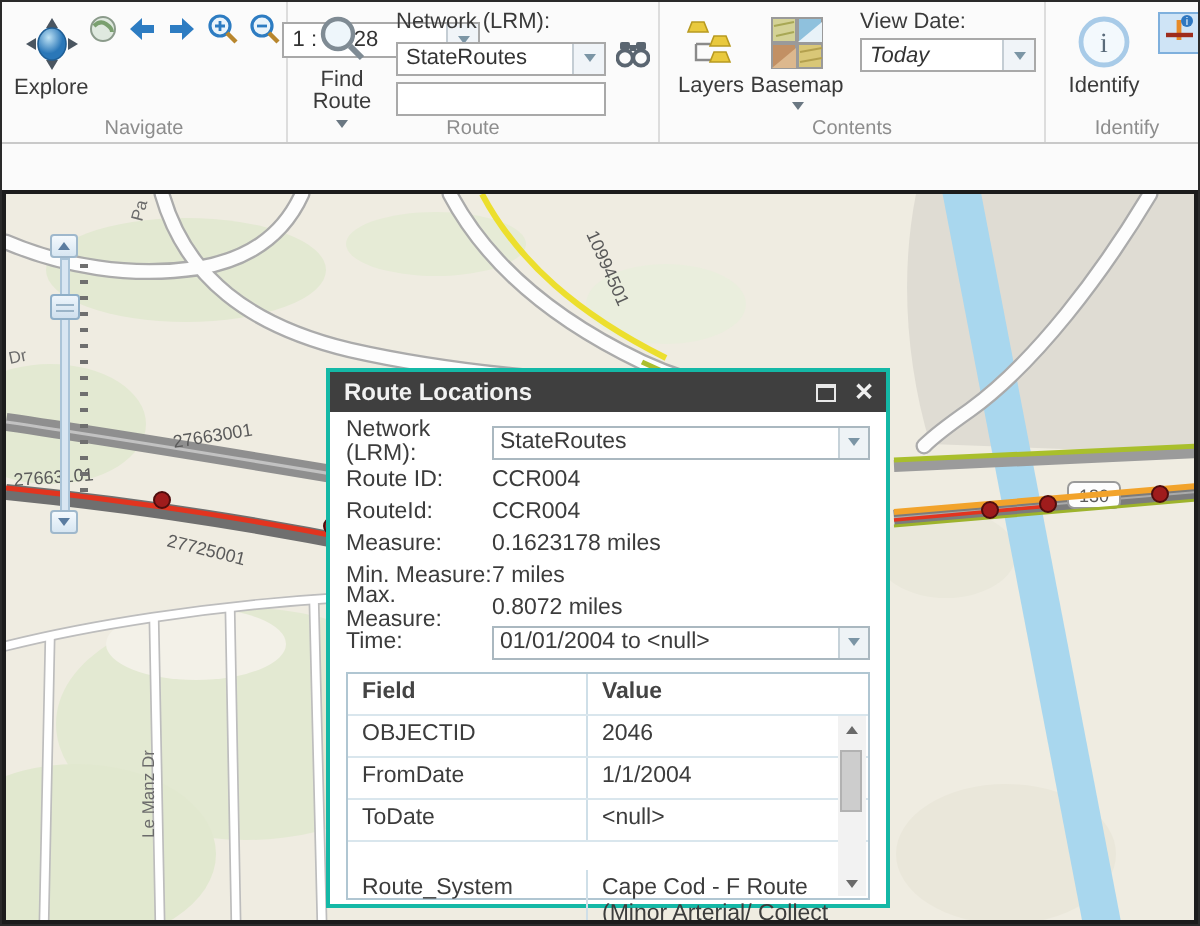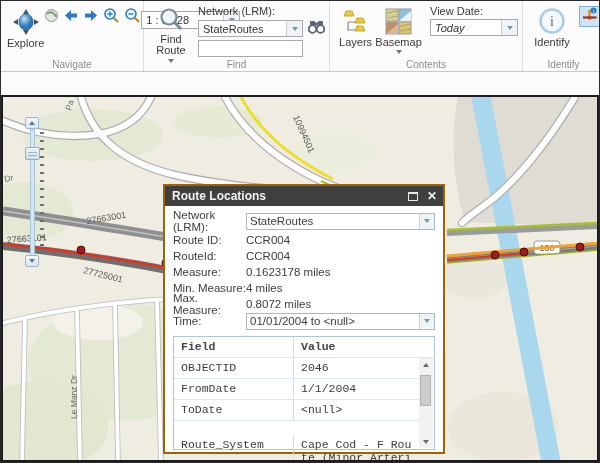--- a/index.html
+++ b/index.html
@@ -44,40 +44,40 @@
             background:#d8e6f2; border:1px solid #aac4d8; }
   .zticks { position:absolute; left:15px; top:15px; width:4px; height:120px;
             background:repeating-linear-gradient(to bottom,#6f6f6f 0 2px,transparent 2px 8px); }
   .zthumb { position:absolute; left:0; top:30px; width:15px; height:13px; border:1px solid #8fafc8;
             border-radius:2px; background:linear-gradient(#eef5fb,#cfe0ee);
             display:flex; flex-direction:column; justify-content:center; gap:2px; align-items:center; }
   .zthumb i { display:block; width:9px; height:1px; background:#9ab4c8; }
 
   
   .dialog { position:absolute; left:160px; top:87px; width:282px; height:270px;
-            background:#fff; border:2px solid #a16207; display:flex; flex-direction:column; }
+            background:#fff; border:2px solid #14b8a6; display:flex; flex-direction:column; }
   .dlg-header { height:20px; background:var(--dialog-header); color:#f2f2f2; display:flex;
                 align-items:center; padding:0 6px 0 7px; font-size:12px; font-weight:bold; flex:none; }
   .dlg-title { flex:1; }
   .dlg-max { width:10px; height:9px; border:1px solid #e8e8e8; border-top-width:2px; margin-right:9px; }
   .dlg-close { font-size:12px; font-weight:bold; color:#efefef; line-height:10px; }
   .dlg-body { flex:1; padding:6px 8px 4px 8px; font-size:11.5px; color:#3c3c3c; }
   .drow { display:flex; align-items:center; height:15px; margin-bottom:1px; }
   .drow.combo-row { height:18px; margin-bottom:2px; }
   .dlabel { width:73px; flex:none; }
   .dvalue { flex:1; }
   .dcombo { flex:1; display:flex; align-items:center; border:1px solid #aab8c0; background:#fff; height:17px; }
   .dcombo .val { flex:1; padding:0 3px; font-size:11.5px; }
   .dcombo .arrow-btn { width:15px; align-self:stretch; background:#eef3f6; border-left:1px solid #c6d2d9;
                        display:flex; align-items:center; justify-content:center; }
 
   .dtable { position:relative; margin-top:6px; border:1px solid #b0c6d2; height:114px; font-size:11.5px; }
   .trow { display:flex; border-bottom:1px solid #d9e6ed; }
   .trow:last-child { border-bottom:none; }
-  .tcell { padding:3px 0 0 7px; height:20px;font-family:Liberation Mono, monospace; }
+  .tcell { padding:3px 0 0 7px; height:20px; }
   .tcell.c1 { width:120px; flex:none; border-right:1px solid #cfdfe8; }
   .tcell.c2 { flex:1; padding-right:16px; word-break:break-all; line-height:13px; }
   .thead .tcell { font-weight:bold; color:#444; }
   .trow.tall .tcell { height:34px;margin-top:14px; }
   .vscroll { position:absolute; right:1px; top:21px; bottom:1px; width:14px; background:#f2f2f2; }
   .sbtn { position:absolute; left:0; width:14px; height:13px; background:#f2f2f2;
           display:flex; align-items:center; justify-content:center; }
   .sbtn .tri-up { border-bottom-color:#6a6a6a; }
   .sbtn .tri-down { border-top-color:#6a6a6a; }
   .sthumb { position:absolute; left:1px; top:17px; width:11px; height:31px;
@@ -182,21 +182,21 @@
               <rect x="2" y="2" width="5" height="4" rx="1" fill="#5a6570"></rect>
               <rect x="10" y="2" width="5" height="4" rx="1" fill="#5a6570"></rect>
               <rect x="7" y="3.5" width="3" height="3" fill="#5a6570"></rect>
               <circle cx="4.5" cy="10" r="3.8" fill="none" stroke="#5a6570" stroke-width="1.8"></circle>
               <circle cx="12.5" cy="10" r="3.8" fill="none" stroke="#5a6570" stroke-width="1.8"></circle>
             </svg>
           </span>
         </div>
         <input style="width: 105px; height: 17px; margin-top: 2px; border: 1px solid rgb(169, 169, 169); font-size: 11px; padding: 0px 3px;" value="">
       </div>
-      <div class="group-label">Find</div>
+      <div class="group-label">Route</div>
     </div>
 
     <div class="group" style="width:193px;">
       <div class="icon-btn" style="width:40px; margin-top:4px;justify-content:flex-end;">
         <span>
           <svg width="27" height="27" viewBox="0 0 27 27">
             <path d="M6 14 V22 H15 M6 14 H13" fill="none" stroke="#8a8a8a" stroke-width="1.2"></path>
             <path d="M4 3 L10 3 L12 8 L2 8 Z" fill="#e9c93d" stroke="#b89a20" stroke-width="0.8"></path>
             <path d="M15 10 L21 10 L23 15 L13 15 Z" fill="#e9c93d" stroke="#b89a20" stroke-width="0.8"></path>
             <path d="M15 18 L21 18 L23 23 L13 23 Z" fill="#e9c93d" stroke="#b89a20" stroke-width="0.8"></path>
@@ -393,21 +393,21 @@
         <div class="drow">
           <span class="dlabel">RouteId:</span>
           <span class="dvalue">CCR004</span>
         </div>
         <div class="drow">
           <span class="dlabel">Measure:</span>
           <span class="dvalue">0.1623178 miles</span>
         </div>
         <div class="drow">
           <span class="dlabel">Min. Measure:</span>
-          <span class="dvalue">4 miles</span>
+          <span class="dvalue">7 miles</span>
         </div>
         <div class="drow">
           <span class="dlabel">Max. Measure:</span>
           <span class="dvalue">0.8072 miles</span>
         </div>
         <div class="drow combo-row">
           <span class="dlabel">Time:</span>
           <div class="dcombo">
             <span class="val">01/01/2004 to &lt;null&gt;</span>
             <span class="arrow-btn">

